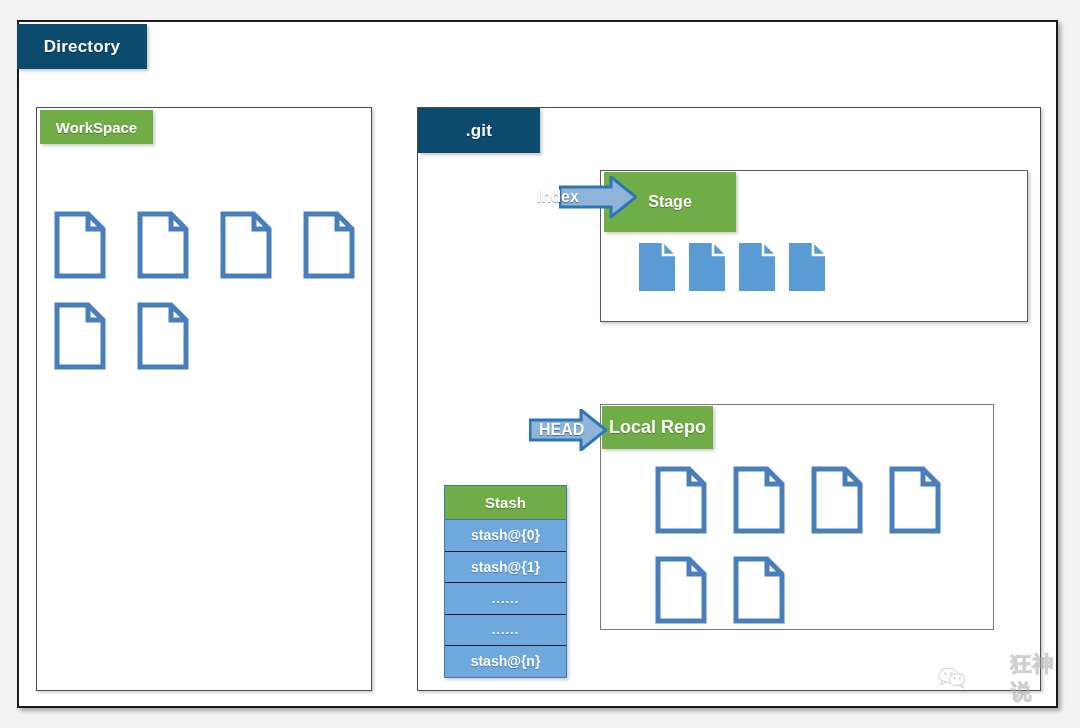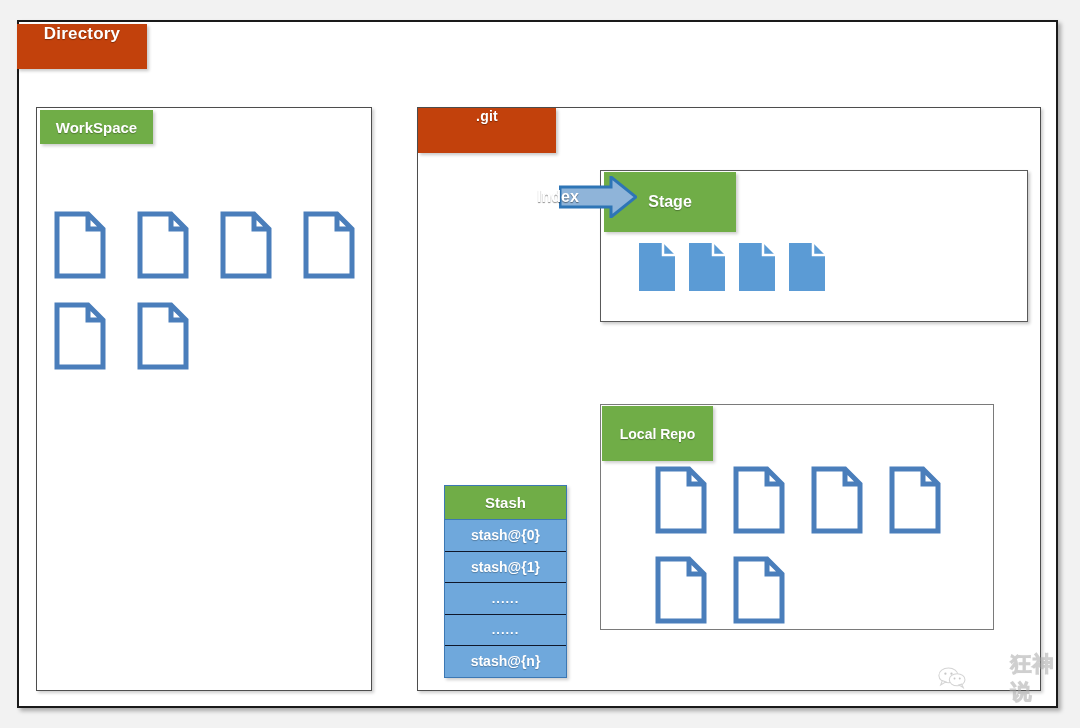--- a/index.html
+++ b/index.html
@@ -30,38 +30,39 @@
   .outer-box {
     left: 17px; top: 20px;
     width: 1041px; height: 688px;
     background: #ffffff;
     border: 2px solid #1a1a1a;
     box-shadow: 3px 3px 4px rgba(0,0,0,0.30);
   }
 
   
   .tab-dark {
-    background: #c2410c;
-    color: #ffffff;
-    font-weight: bold;
-    display: flex;
+    background: #0c4a6e;
+    color: #ffffff;
+    font-weight: bold;
+    display: flex;
+    align-items: center;
     justify-content: center;
     letter-spacing: 0.2px;
     text-shadow: 0 1px 1px rgba(0,0,0,0.35);
     box-shadow: 2px 2px 3px rgba(0,0,0,0.22);
   }
   .tab-directory {
     left: 17px; top: 24px;
     width: 130px; height: 45px;
     font-size: 17px;
   }
   .tab-git {
     left: 418px; top: 108px;
-    width: 138px; height: 45px;
-    font-size: 14px;
+    width: 122px; height: 45px;
+    font-size: 17px;
   }
 
   
   .tab-green {
     background: #70ad47;
     color: #ffffff;
     font-weight: bold;
     display: flex;
     align-items: center;
     justify-content: center;
@@ -251,24 +252,30 @@
     <path d="M3,3 H34 L49,18 V65 H3 Z M34,3 V18 H49" fill="#ffffff" stroke="#4a7ebb" stroke-width="5" stroke-linejoin="miter"></path>
   </svg>
 
   <svg class="abs" style="left:655px; top:556px;" width="52" height="68" viewBox="0 0 52 68">
     <path d="M3,3 H34 L49,18 V65 H3 Z M34,3 V18 H49" fill="#ffffff" stroke="#4a7ebb" stroke-width="5" stroke-linejoin="miter"></path>
   </svg>
   <svg class="abs" style="left:733px; top:556px;" width="52" height="68" viewBox="0 0 52 68">
     <path d="M3,3 H34 L49,18 V65 H3 Z M34,3 V18 H49" fill="#ffffff" stroke="#4a7ebb" stroke-width="5" stroke-linejoin="miter"></path>
   </svg>
 
-  <div class="abs tab-green" style="left:602px; top:406px; width:111px; height:55px; font-size:14px;">
+  <div class="abs tab-green" style="left:602px; top:406px; width:111px; height:43px; font-size:18px;">
     <span>Local Repo</span>
   </div>
 
+  <div class="abs" style="left:529px; top:409px; width:78px; height:42px;">
+    <svg width="78" height="42" viewBox="0 0 78 42" class="arrow-wrap">
+      <path d="M1,11 H52 V1 L77,21 L52,41 V31 H1 Z" fill="#8fb4d9" stroke="#2e75b6" stroke-width="3" stroke-linejoin="miter"></path>
+    </svg>
+    <div class="arrow-label">HEAD</div>
+  </div>
 
   <div class="abs stash-table">
     <div class="stash-head">Stash</div>
     <div class="stash-row">stash@{0}</div>
     <div class="stash-row">stash@{1}</div>
     <div class="stash-row dots">......</div>
     <div class="stash-row dots">......</div>
     <div class="stash-row">stash@{n}</div>
   </div>
 

